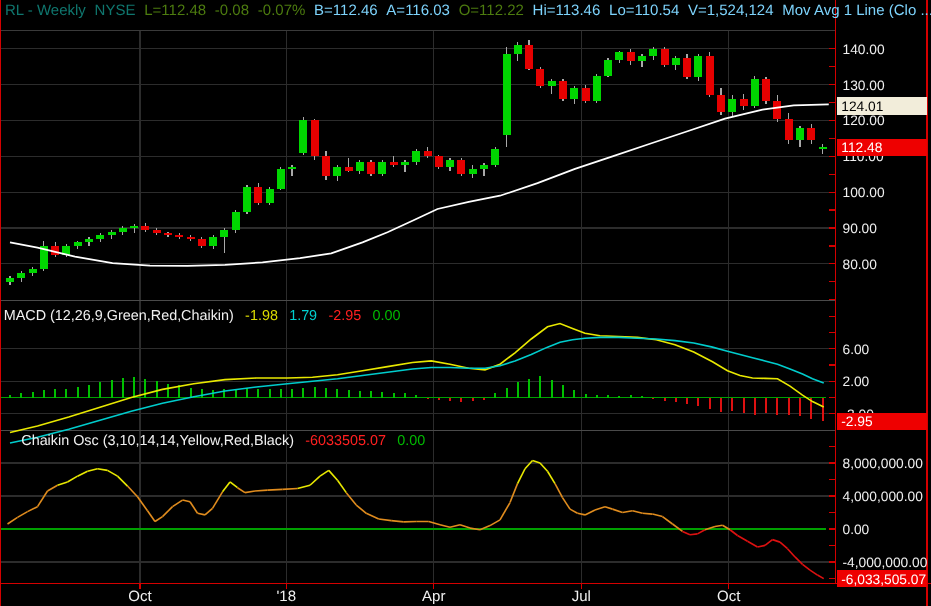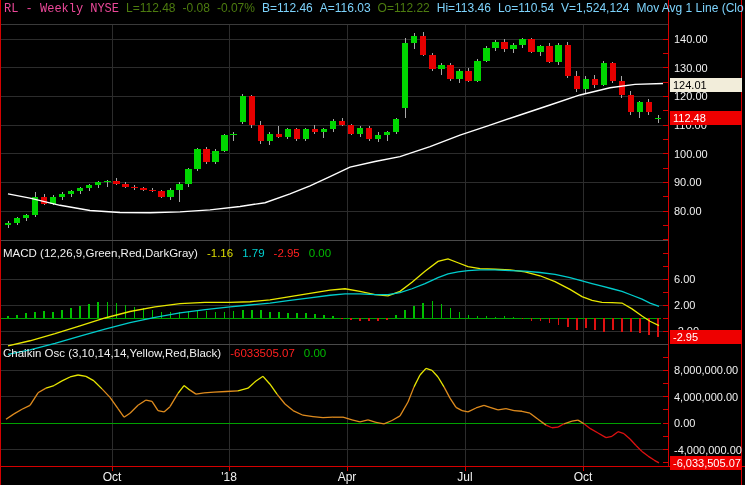--- a/index.html
+++ b/index.html
@@ -3,25 +3,25 @@
 <meta charset="utf-8">
 <style>
   html,body{margin:0;padding:0;background:#000;}
   #app{position:relative;width:745px;height:485px;background:#000;overflow:hidden;
        font-family:"Liberation Sans",sans-serif;-webkit-font-smoothing:none;}
   #chart-svg{position:absolute;left:0;top:0;z-index:1;}
   .ovl{position:absolute;z-index:3;}
   #quote-header{position:absolute;left:4px;top:1px;z-index:4;font-size:12px;white-space:nowrap;
        letter-spacing:0;}
   #quote-header span{margin-right:7px;}
-  .hgreen{color:#ec4899;font-family:Liberation Mono, monospace;} .hred{color:#4d7c0f;} .hwhite{color:#7dd3fc;}
+  .hgreen{color:#0f766e;} .hred{color:#4d7c0f;} .hwhite{color:#7dd3fc;}
   .indlabel{position:absolute;z-index:4;font-size:11.5px;white-space:nowrap;color:#f0f0f0;}
   .indlabel span{margin-right:9px;}
   #macd-label{left:3px;top:247px;}
-  #chaikin-label{left:3px;top:347px;}
+  #chaikin-label{left:17px;top:347px;}
   .vyellow{color:#dcdc00;} .vcyan{color:#00d0d0;} .vred{color:#ff2020;} .vgreen{color:#00b800;}
   text{font-family:"Liberation Sans",sans-serif;}
 </style>
 </head>
 <body>
 
 <div id="app">
 
   <div id="quote-header">
     <span class="hgreen">RL - Weekly</span><span class="hgreen">NYSE</span><span class="hred">L=112.48</span><span class="hred">-0.08</span><span class="hred">-0.07%</span><span class="hwhite">B=112.46</span><span class="hwhite">A=116.03</span><span class="hred">O=112.22</span><span class="hwhite">Hi=113.46</span><span class="hwhite">Lo=110.54</span><span class="hwhite">V=1,524,124</span><span class="hwhite">Mov Avg 1 Line (Clo ...</span>
@@ -424,21 +424,21 @@
       <text x="673" y="88.88466666666667" fill="#000000" font-size="11" text-anchor="start">124.01</text>
       <rect x="669.5" y="110.93733333333334" width="72" height="14" fill="#ee0000" shape-rendering="crispEdges"></rect>
       <text x="673" y="121.93733333333334" fill="#ffffff" font-size="11" text-anchor="start">112.48</text>
       <rect x="669.5" y="330.175" width="72" height="14" fill="#ee0000" shape-rendering="crispEdges"></rect>
       <text x="673" y="341.175" fill="#ffffff" font-size="11" text-anchor="start">-2.95</text>
       <rect x="669.5" y="455.92362162162163" width="72" height="14" fill="#ee0000" shape-rendering="crispEdges"></rect>
       <text x="673" y="466.92362162162163" fill="#ffffff" font-size="11" text-anchor="start">-6,033,505.07</text>
     </svg>
 
   <div id="macd-label" class="indlabel">
-    <span>MACD (12,26,9,Green,Red,DarkGray)</span><span class="vyellow">-1.16</span><span class="vcyan">1.79</span><span class="vred">-2.95</span><span class="vgreen">0.00</span>
+    <span>MACD (12,26,9,Green,Red,Chaikin)</span><span class="vyellow">-1.98</span><span class="vcyan">1.79</span><span class="vred">-2.95</span><span class="vgreen">0.00</span>
   </div>
 
   <div id="chaikin-label" class="indlabel">
     <span>Chaikin Osc (3,10,14,14,Yellow,Red,Black)</span><span class="vred">-6033505.07</span><span class="vgreen">0.00</span>
   </div>
 
   <div class="ovl" style="left:668px;top:25px;width:77px;height:442px;"></div>
   <div class="ovl" style="left:0;top:467px;width:668px;height:18px;"></div>
 </div>
 

